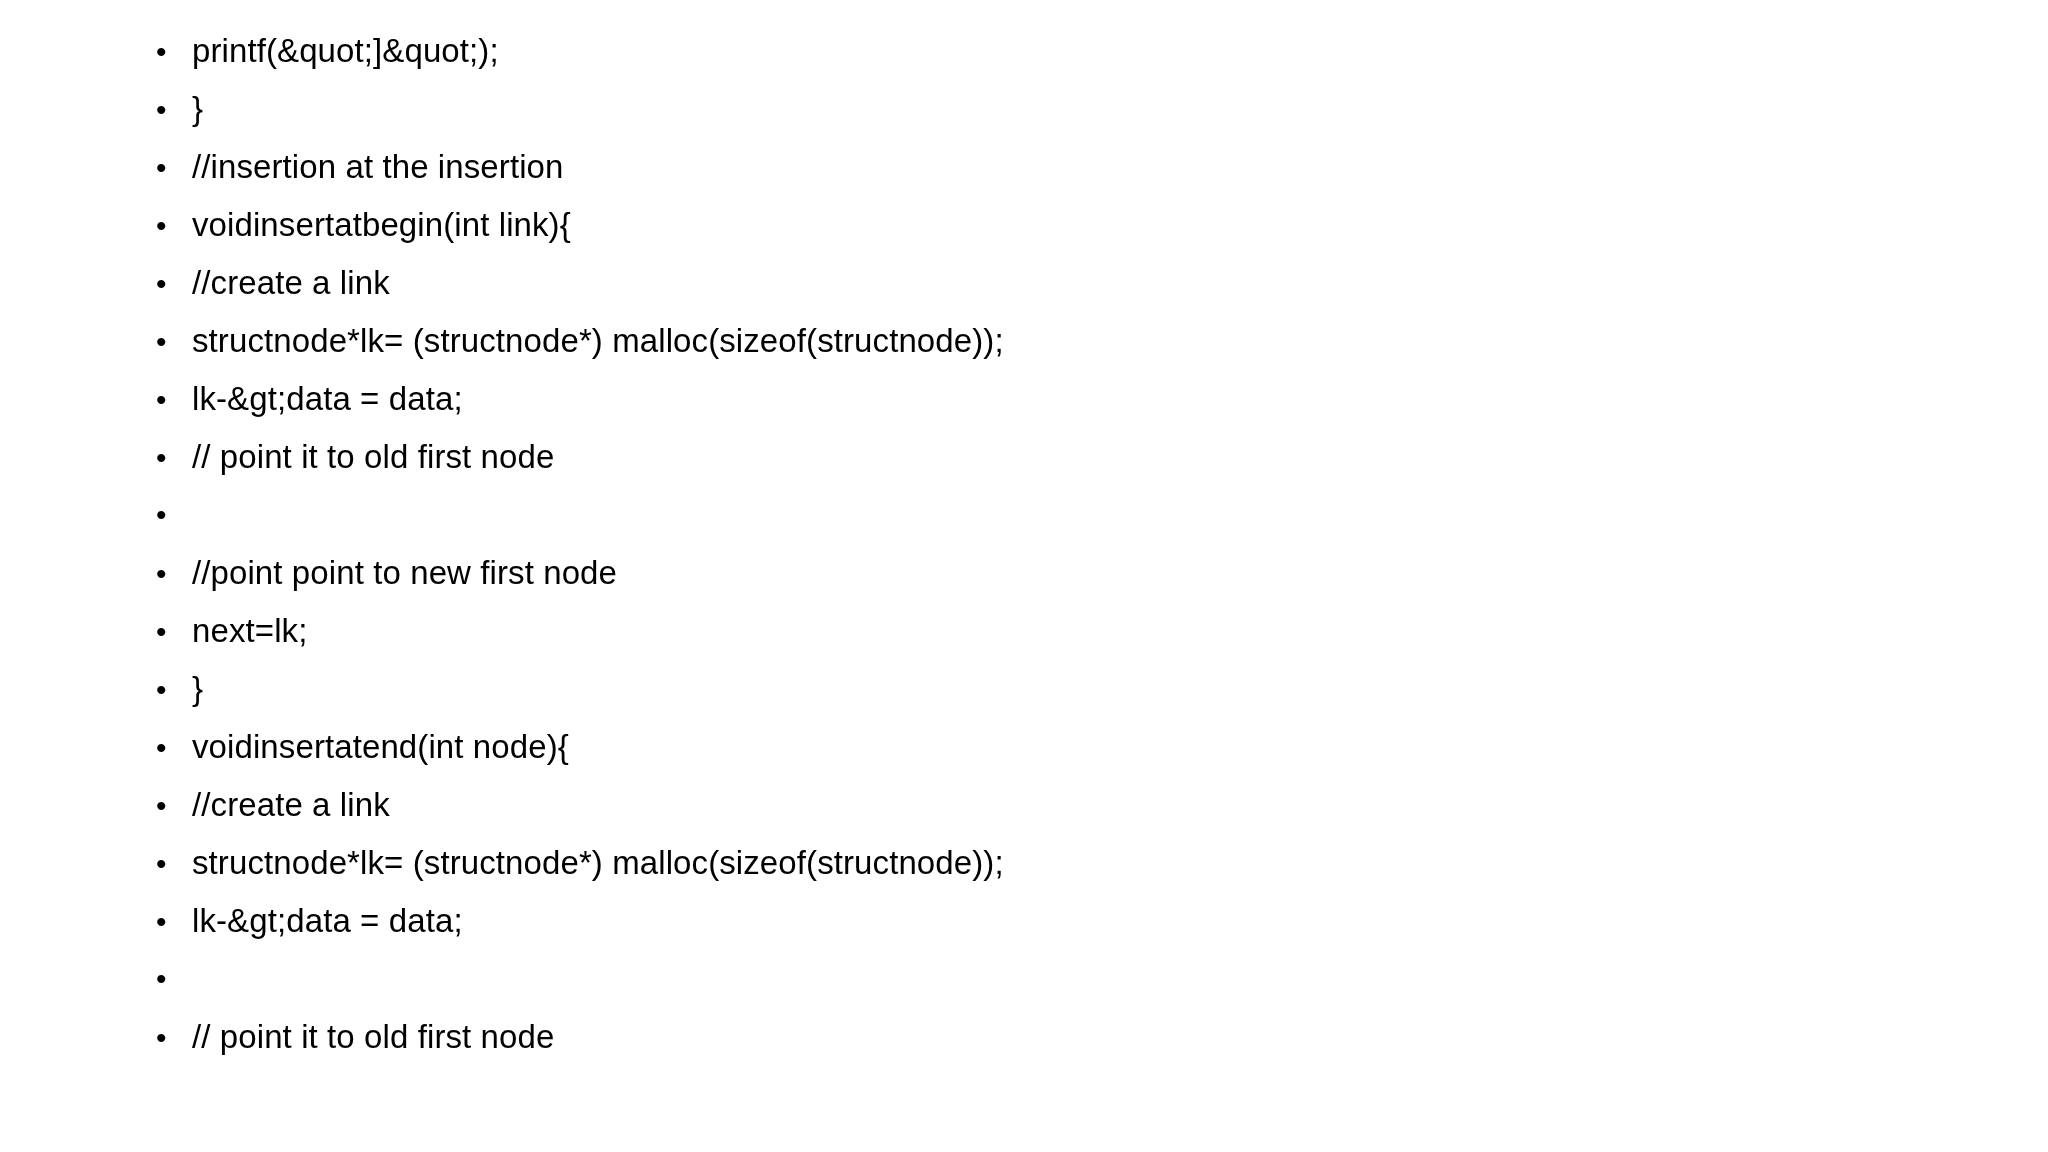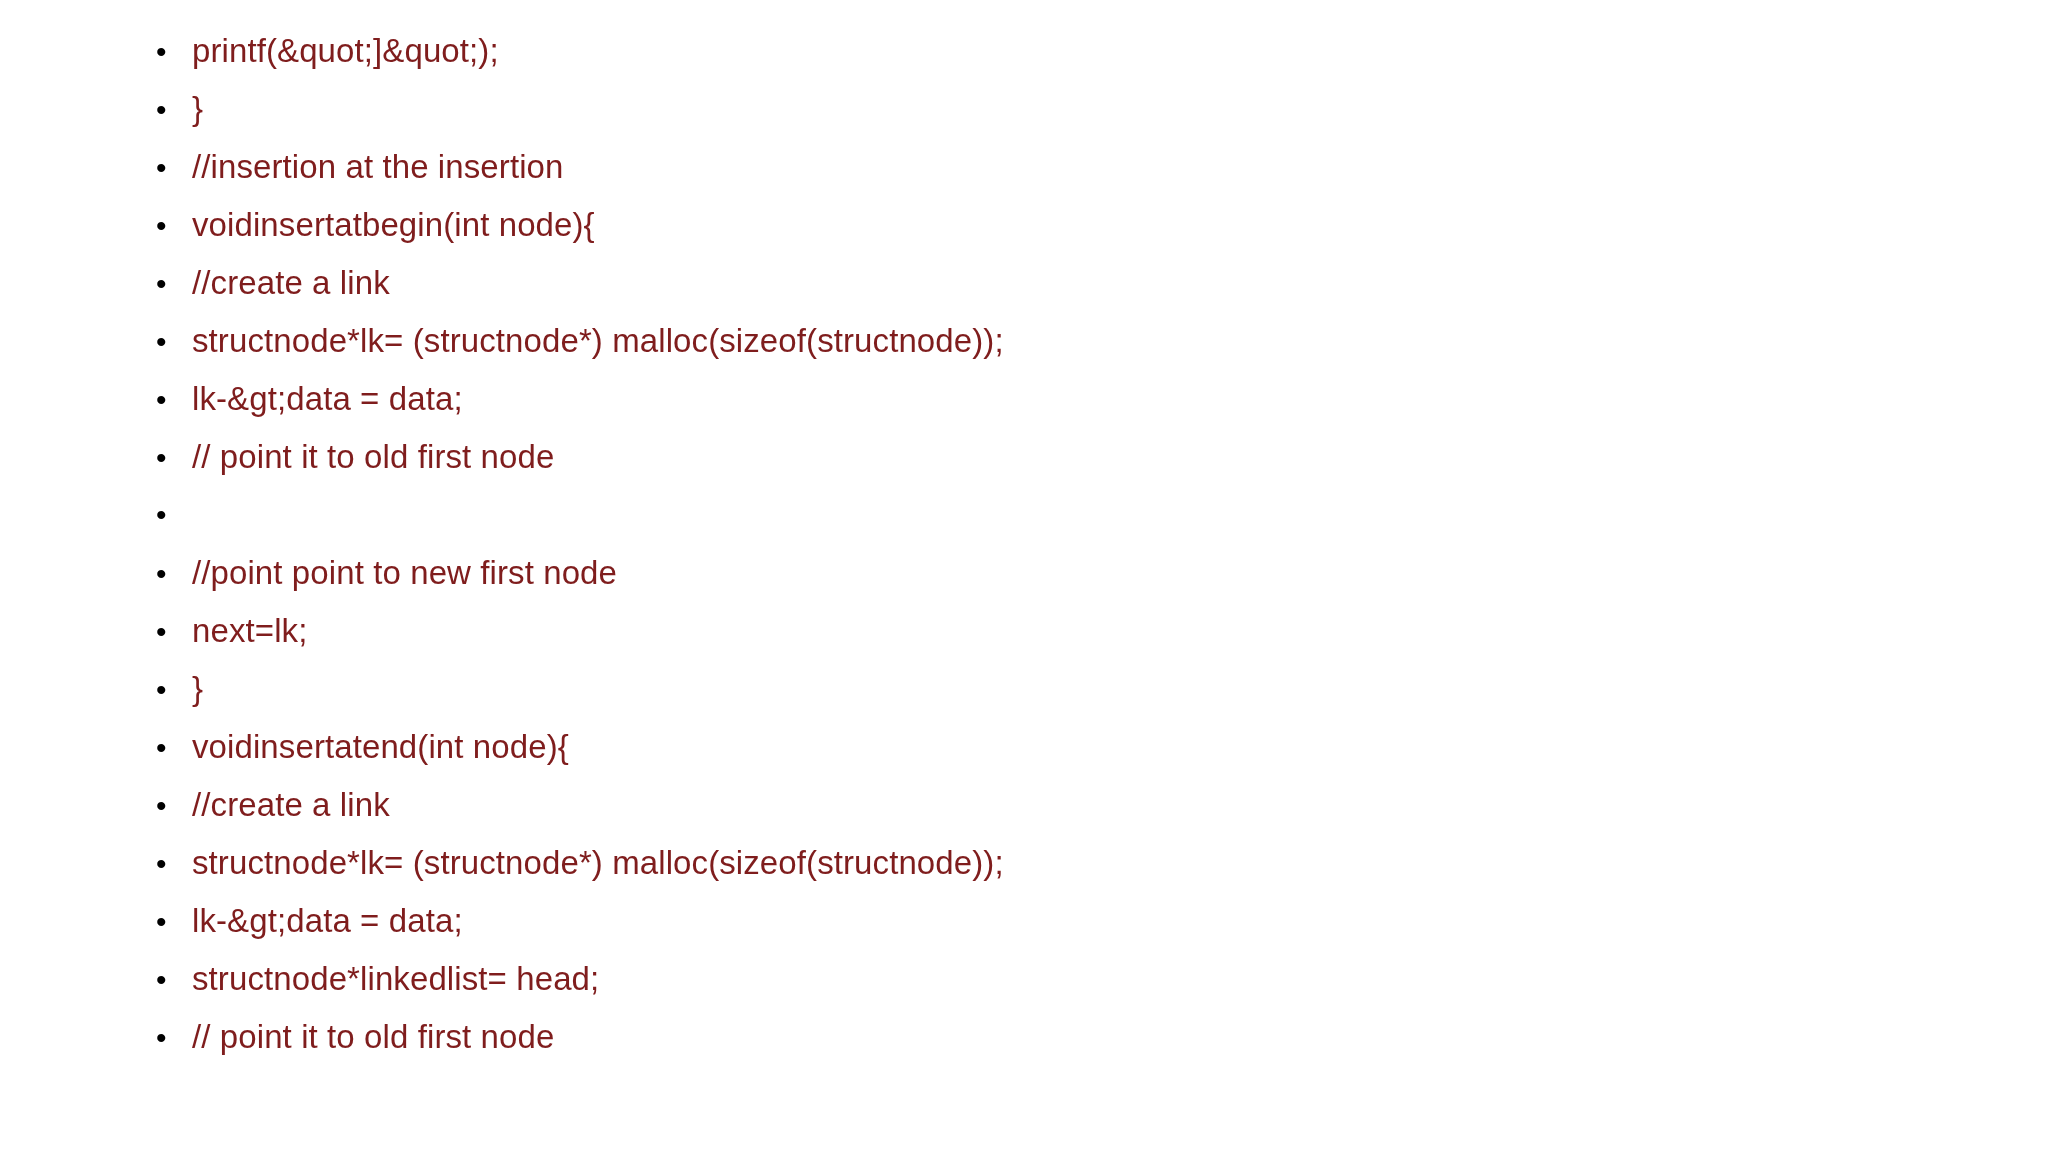--- a/index.html
+++ b/index.html
@@ -45,21 +45,21 @@
     margin-left: 156px;
     font-size: 30px;
     line-height: 58px;
     color: #000000;
     text-align: left;
   }
   .bullet-text {
     flex: 0 1 auto;
     font-size: 33px;
     line-height: 58px;
-    color: #7f1d1d;
+    color: #000000;
     letter-spacing: 0.1px;
     white-space: pre;
   }
 </style>
 </head>
 <body>
 
 <div class="slide">
   <ul class="bullet-list">
     <li class="bullet-row">
@@ -69,21 +69,21 @@
     <li class="bullet-row">
       <span class="bullet-marker">•</span>
       <span class="bullet-text">}</span>
     </li>
     <li class="bullet-row">
       <span class="bullet-marker">•</span>
       <span class="bullet-text">//insertion at the insertion</span>
     </li>
     <li class="bullet-row">
       <span class="bullet-marker">•</span>
-      <span class="bullet-text">voidinsertatbegin(int node){</span>
+      <span class="bullet-text">voidinsertatbegin(int link){</span>
     </li>
     <li class="bullet-row">
       <span class="bullet-marker">•</span>
       <span class="bullet-text">//create a link</span>
     </li>
     <li class="bullet-row">
       <span class="bullet-marker">•</span>
       <span class="bullet-text">structnode*lk= (structnode*) malloc(sizeof(structnode));</span>
     </li>
     <li class="bullet-row">
@@ -120,20 +120,19 @@
     <li class="bullet-row">
       <span class="bullet-marker">•</span>
       <span class="bullet-text">structnode*lk= (structnode*) malloc(sizeof(structnode));</span>
     </li>
     <li class="bullet-row">
       <span class="bullet-marker">•</span>
       <span class="bullet-text">lk-&amp;gt;data = data;</span>
     </li>
     <li class="bullet-row">
       <span class="bullet-marker">•</span>
-      <span class="bullet-text">structnode*linkedlist= head;</span>
     </li>
     <li class="bullet-row">
       <span class="bullet-marker">•</span>
       <span class="bullet-text">// point it to old first node</span>
     </li>
   </ul>
 </div>
 
 </body></html>

